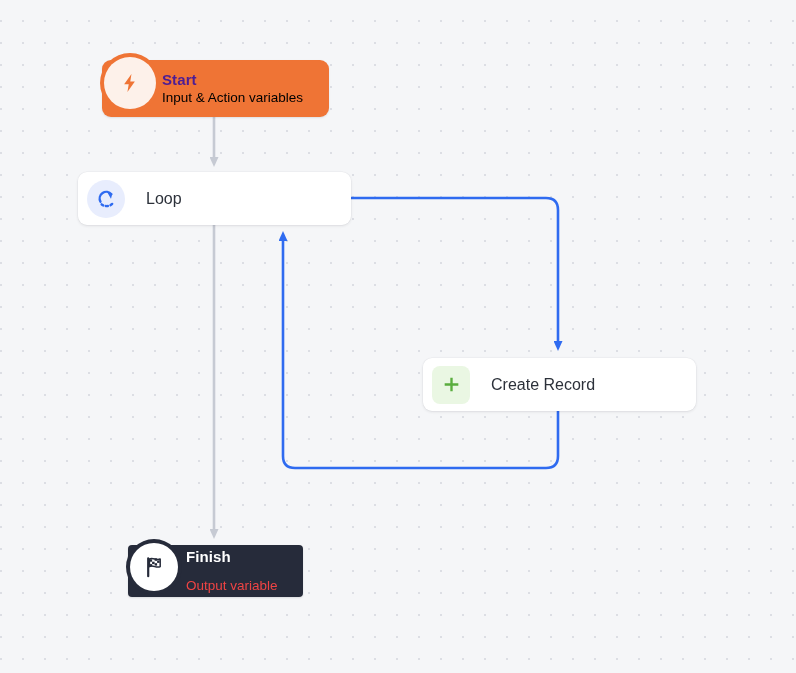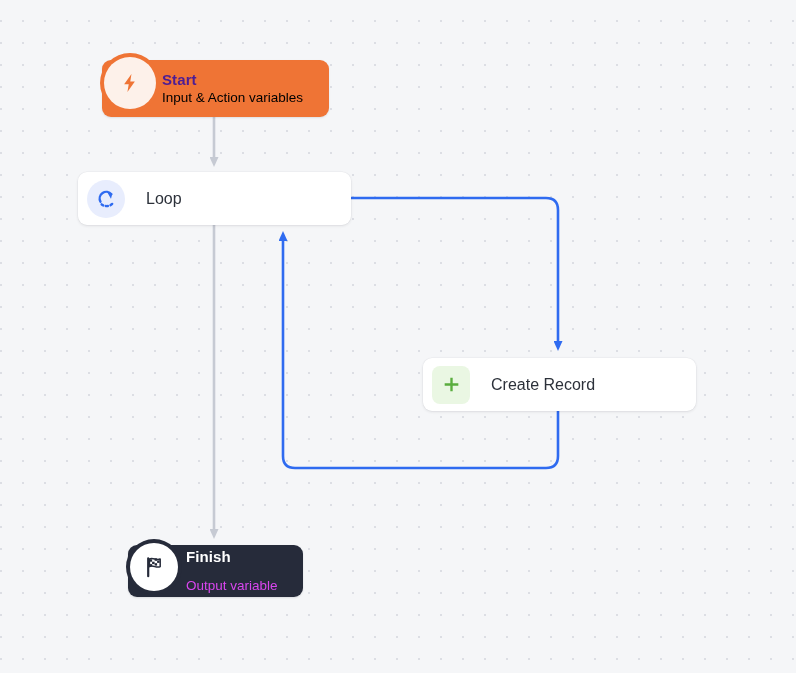--- a/index.html
+++ b/index.html
@@ -138,21 +138,21 @@
     color: #2c313a;
   }
 
   
   #node-finish {
     left: 128px;
     top: 545px;
     width: 175px;
     height: 52px;
     background: #262b3a;
-    border-radius: 9px;
+    border-radius: 4px;
     box-shadow: 0 1px 2px rgba(26,32,44,.12);
   }
   #node-finish .badge {
     position: absolute;
     left: 2px;
     top: -2px;
     width: 48px;
     height: 48px;
     border-radius: 50%;
     background: #ffffff;
@@ -165,21 +165,21 @@
     margin-left: 58px;
     line-height: 1.18;
   }
   #node-finish .title {
     color: #ffffff;
     font-size: 15px;
     font-weight: bold;
     letter-spacing: .1px;
   }
   #node-finish .subtitle {
-    color: #d946ef;
+    color: #ef4444;
     font-size: 13.5px;
     margin-top: 12px;
   }
 </style>
 </head>
 <body>
 
 <div id="canvas">
 
   <svg id="edges" viewBox="0 0 796 673" width="796" height="673">

